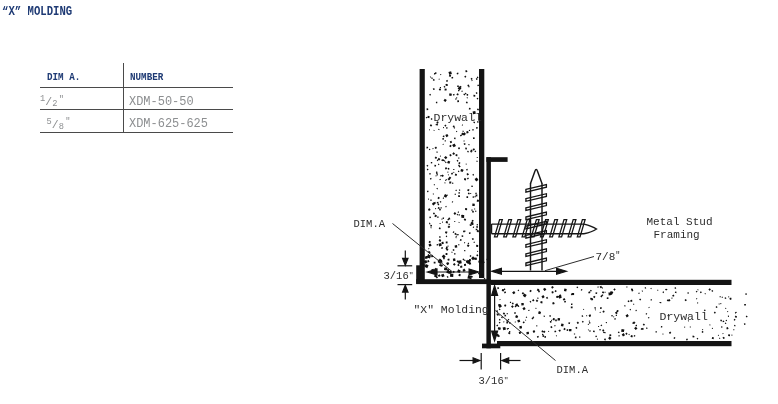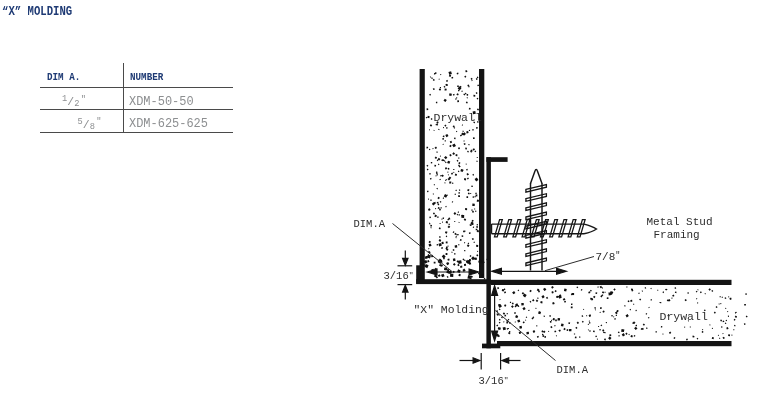--- a/index.html
+++ b/index.html
@@ -23,25 +23,25 @@
     <div class="rule" style="left:39.7px;top:86.6px;width:193.5px;height:1.5px;"></div>
 
     <div class="rule" style="left:39.7px;top:108.8px;width:193.5px;height:1.5px;"></div>
 
     <div class="rule" style="left:39.7px;top:131.6px;width:193.5px;height:1.5px;"></div>
 
     <div class="abs navy" style="left:47px;top:71px;font-size:11px;font-weight:bold;transform:scaleX(0.84);transform-origin:0 0;white-space:nowrap;">DIM A.</div>
 
     <div class="abs navy" style="left:129.5px;top:71px;font-size:11px;font-weight:bold;transform:scaleX(0.84);transform-origin:0 0;white-space:nowrap;">NUMBER</div>
 
-    <div class="abs gray" style="left:62px;top:94px;font-size:9px;text-align:center;"><span style="font-size:8.7px;vertical-align:3.5px;">1</span><span style="font-size:11.5px;">/</span><span style="font-size:8.7px;vertical-align:-1px;">2</span><span style="font-size:8.7px;vertical-align:3px;margin-left:1.5px;">″</span></div>
+    <div class="abs gray" style="left:40px;top:94px;font-size:9px;text-align:center;"><span style="font-size:8.7px;vertical-align:3.5px;">1</span><span style="font-size:11.5px;">/</span><span style="font-size:8.7px;vertical-align:-1px;">2</span><span style="font-size:8.7px;vertical-align:3px;margin-left:1.5px;">″</span></div>
 
     <div class="abs gray" style="left:128.5px;top:93.6px;font-size:13px;transform:scaleX(0.92);transform-origin:0 0;white-space:nowrap;">XDM-50-50</div>
 
-    <div class="abs gray" style="left:46.5px;top:116.5px;font-size:9px;margin-left:31px;"><span style="font-size:8.7px;vertical-align:3.5px;">5</span><span style="font-size:11.5px;">/</span><span style="font-size:8.7px;vertical-align:-1px;">8</span><span style="font-size:8.7px;vertical-align:3px;margin-left:1.5px;">″</span></div>
+    <div class="abs gray" style="left:46.5px;top:116.5px;font-size:9px;"><span style="font-size:8.7px;vertical-align:3.5px;">5</span><span style="font-size:11.5px;">/</span><span style="font-size:8.7px;vertical-align:-1px;">8</span><span style="font-size:8.7px;vertical-align:3px;margin-left:1.5px;">″</span></div>
 
     <div class="abs gray" style="left:128.5px;top:116.2px;font-size:13px;transform:scaleX(0.92);transform-origin:0 0;white-space:nowrap;">XDM-625-625</div>
   </div>
 
   <svg class="abs" style="left:0;top:0;" width="778" height="404" viewBox="0 0 778 404">
 
     <rect x="419.6" y="69" width="5.2" height="211" fill="#141414"></rect>
 
     <rect x="479.0" y="69" width="5.3" height="209" fill="#141414"></rect>
 

